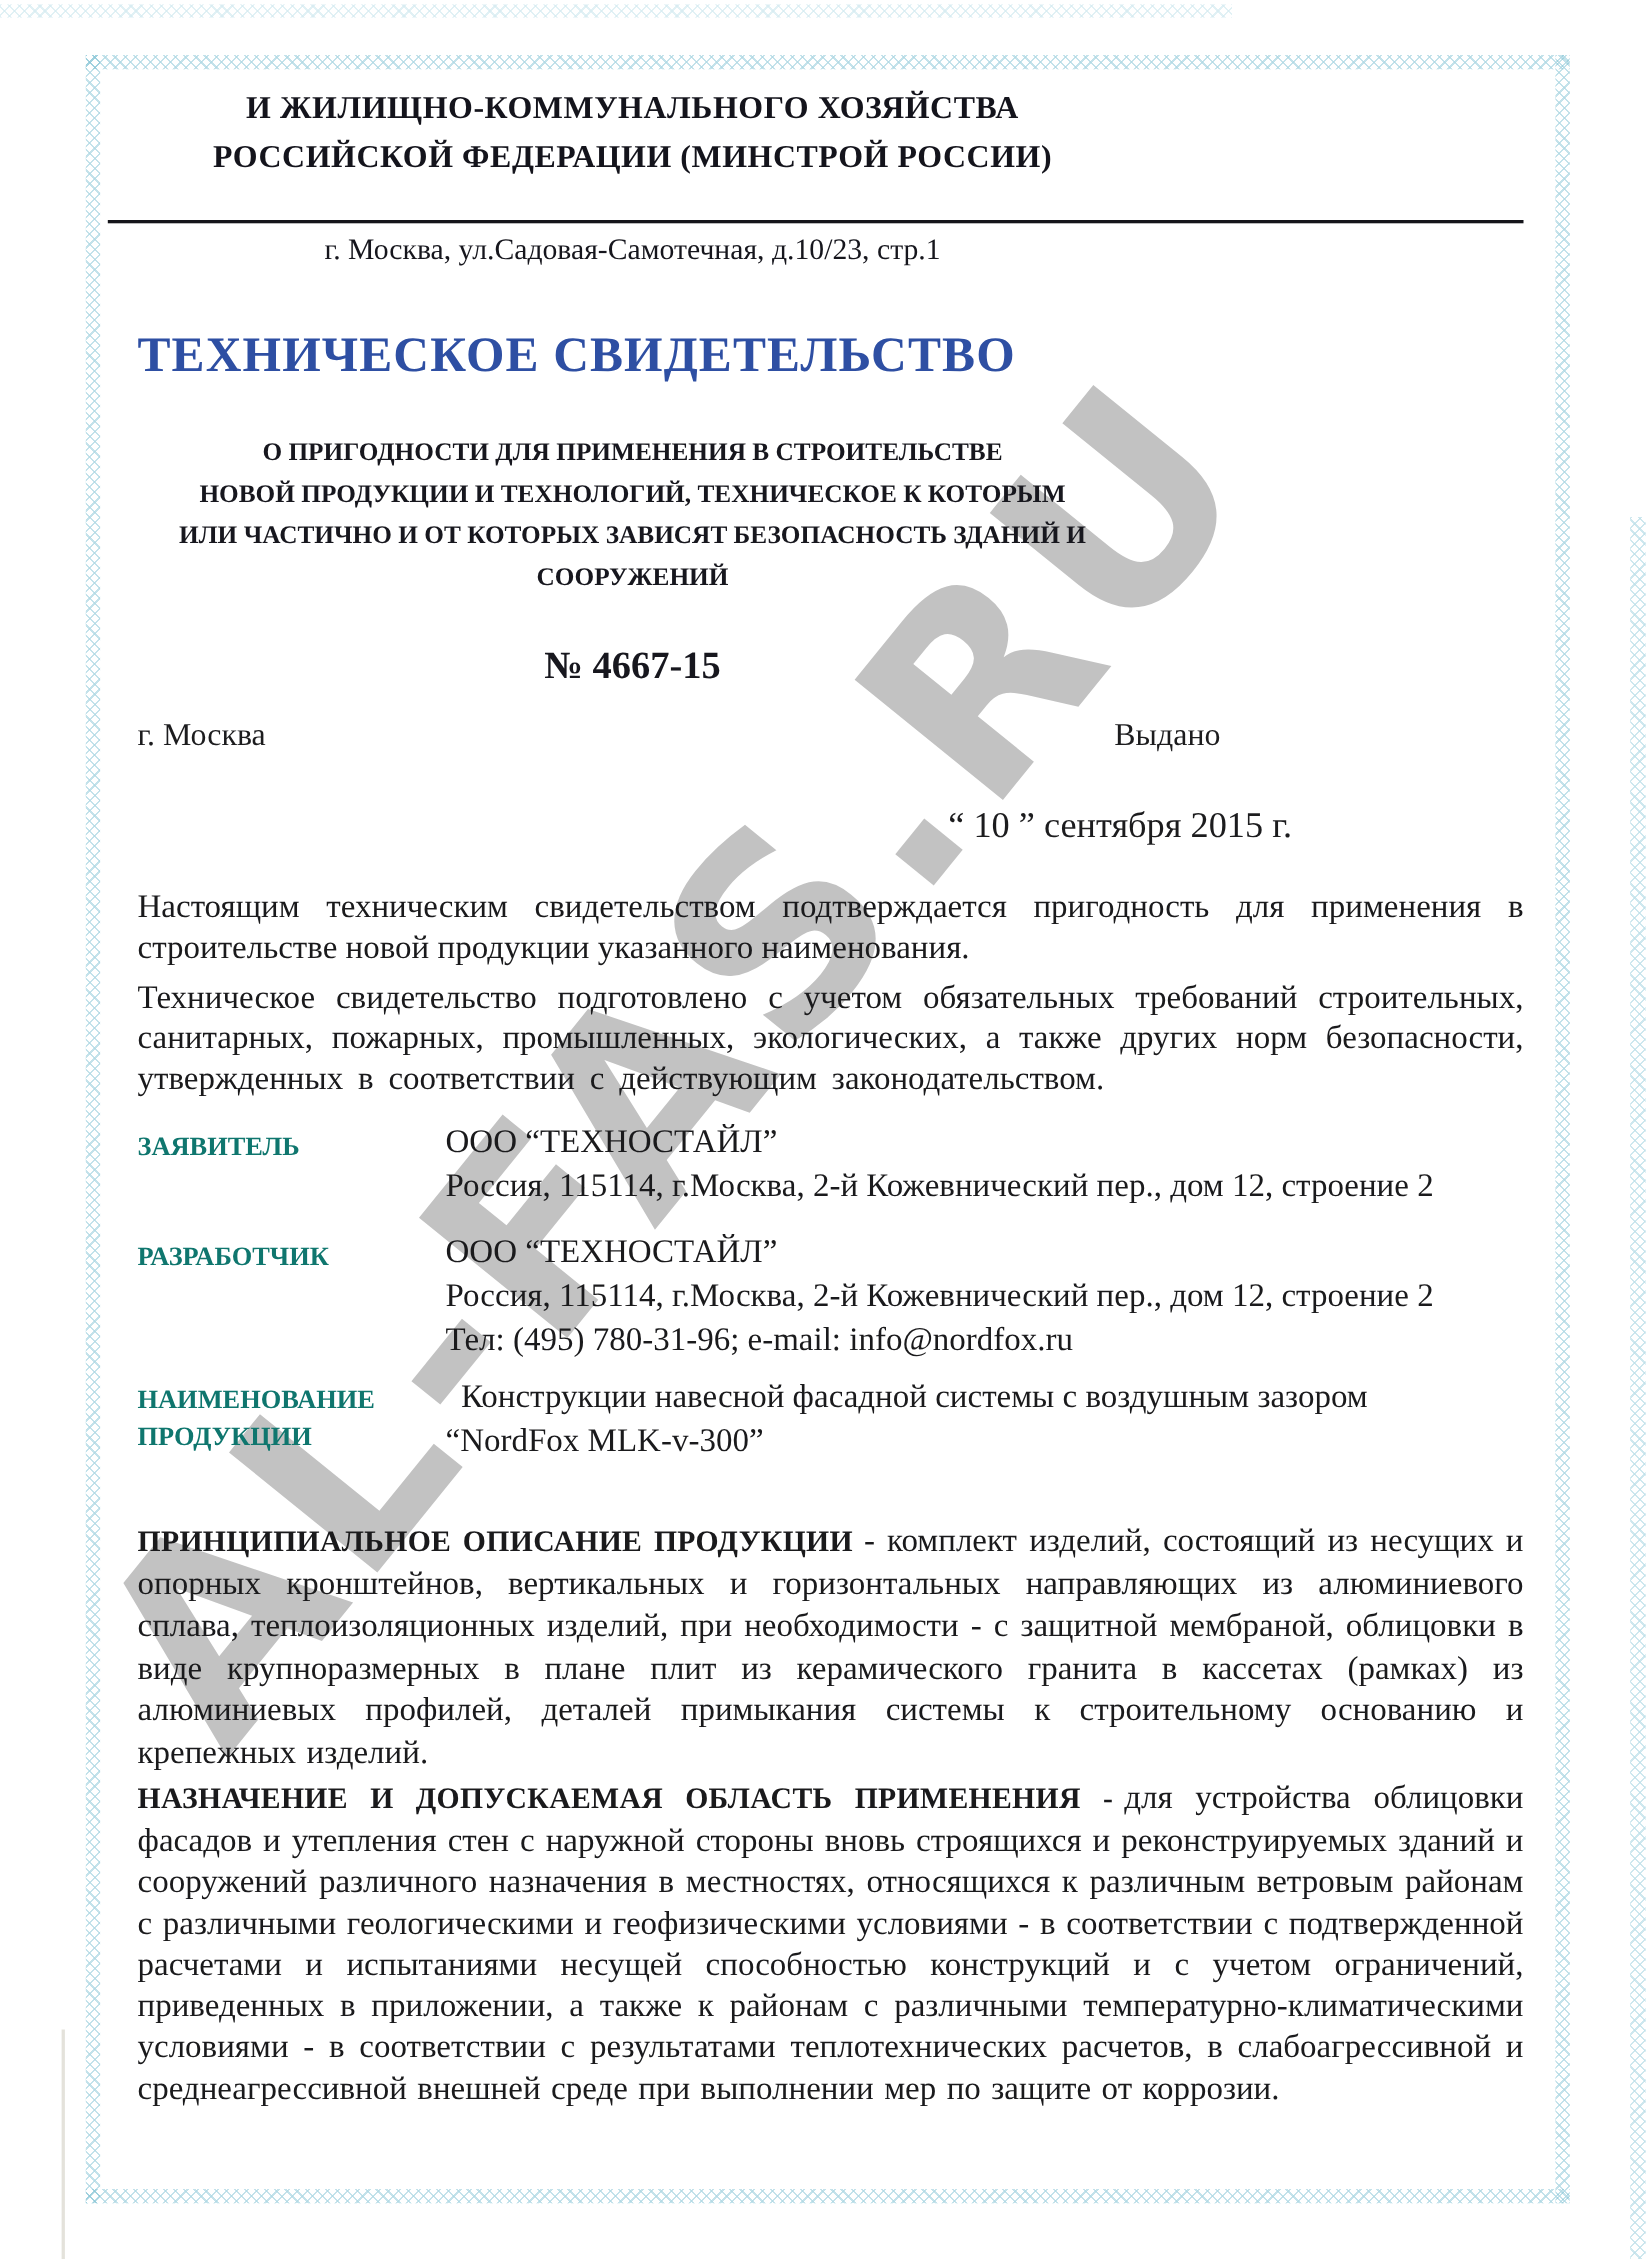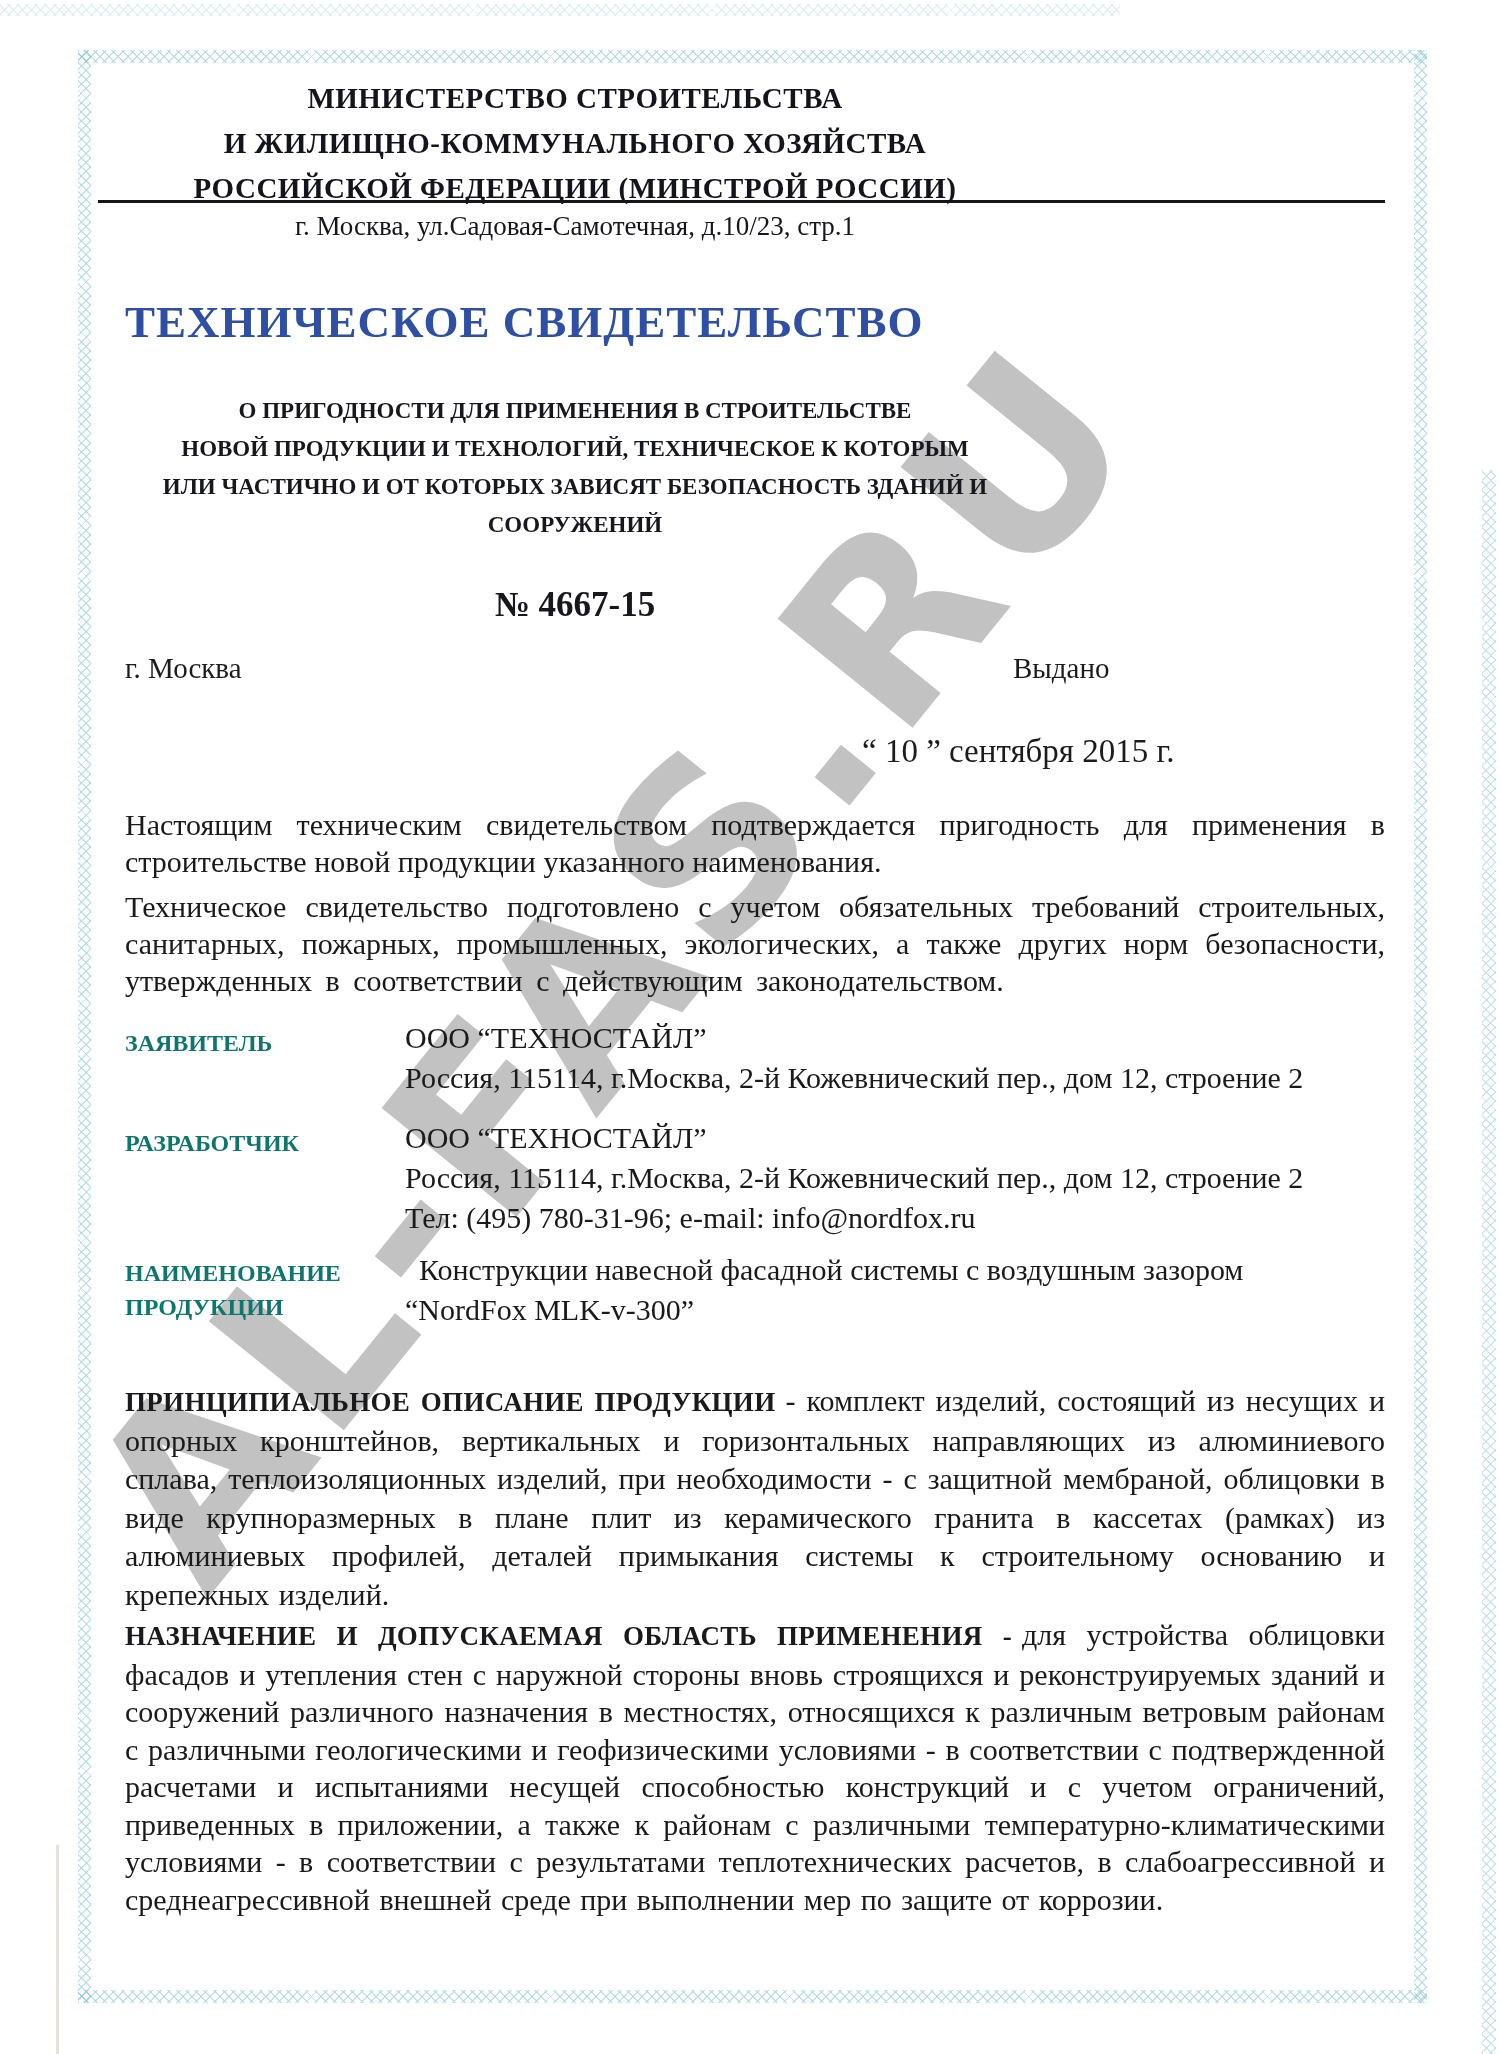--- a/index.html
+++ b/index.html
@@ -102,21 +102,20 @@
   <div class="frame-left lattice"></div>
   <div class="frame-right lattice"></div>
   <div class="scan-edge-right lattice"></div>
   <div class="scan-line-bl"></div>
 
   <div class="watermark">AL-FAS.RU</div>
 
   <div class="content">
 
     <div class="ministry">
-      <div>МИНИСТЕРСТВО СТРОИТЕЛЬСТВА</div>
       <div>И ЖИЛИЩНО-КОММУНАЛЬНОГО ХОЗЯЙСТВА</div>
       <div>РОССИЙСКОЙ ФЕДЕРАЦИИ (МИНСТРОЙ РОССИИ)</div>
     </div>
     <div class="header-rule"></div>
     <div class="address">г. Москва,  ул.Садовая-Самотечная,  д.10/23, стр.1</div>
 
     <div class="doc-title">ТЕХНИЧЕСКОЕ СВИДЕТЕЛЬСТВО</div>
     <div class="doc-subtitle">
       <div>О ПРИГОДНОСТИ ДЛЯ ПРИМЕНЕНИЯ  В СТРОИТЕЛЬСТВЕ</div>
       <div>НОВОЙ ПРОДУКЦИИ  И ТЕХНОЛОГИЙ, ТЕХНИЧЕСКОЕ К КОТОРЫМ</div>

